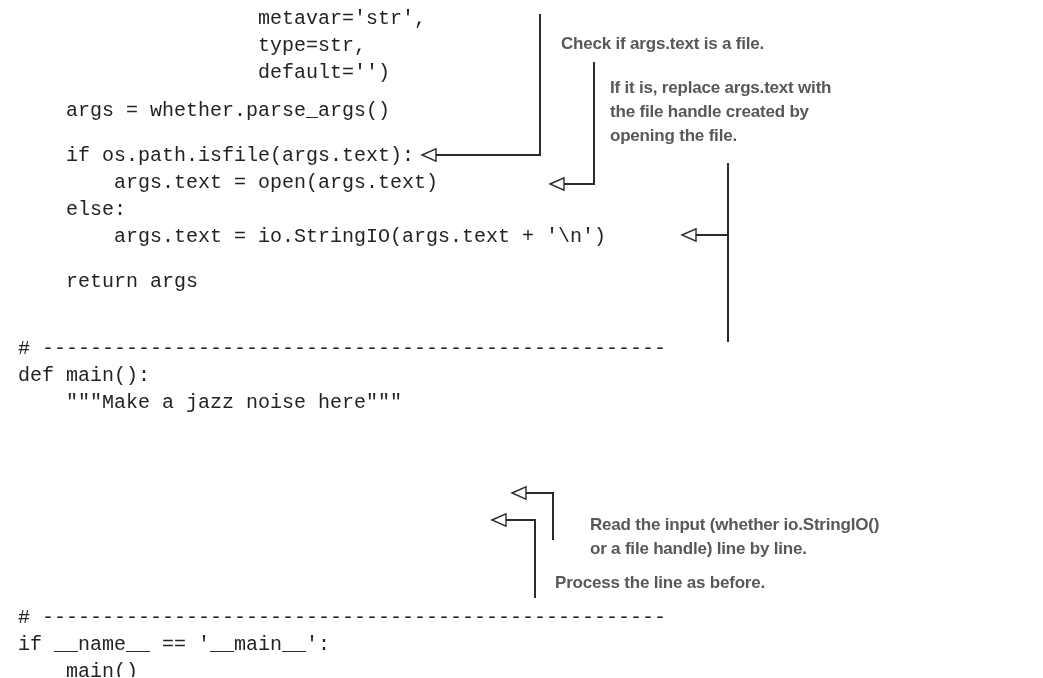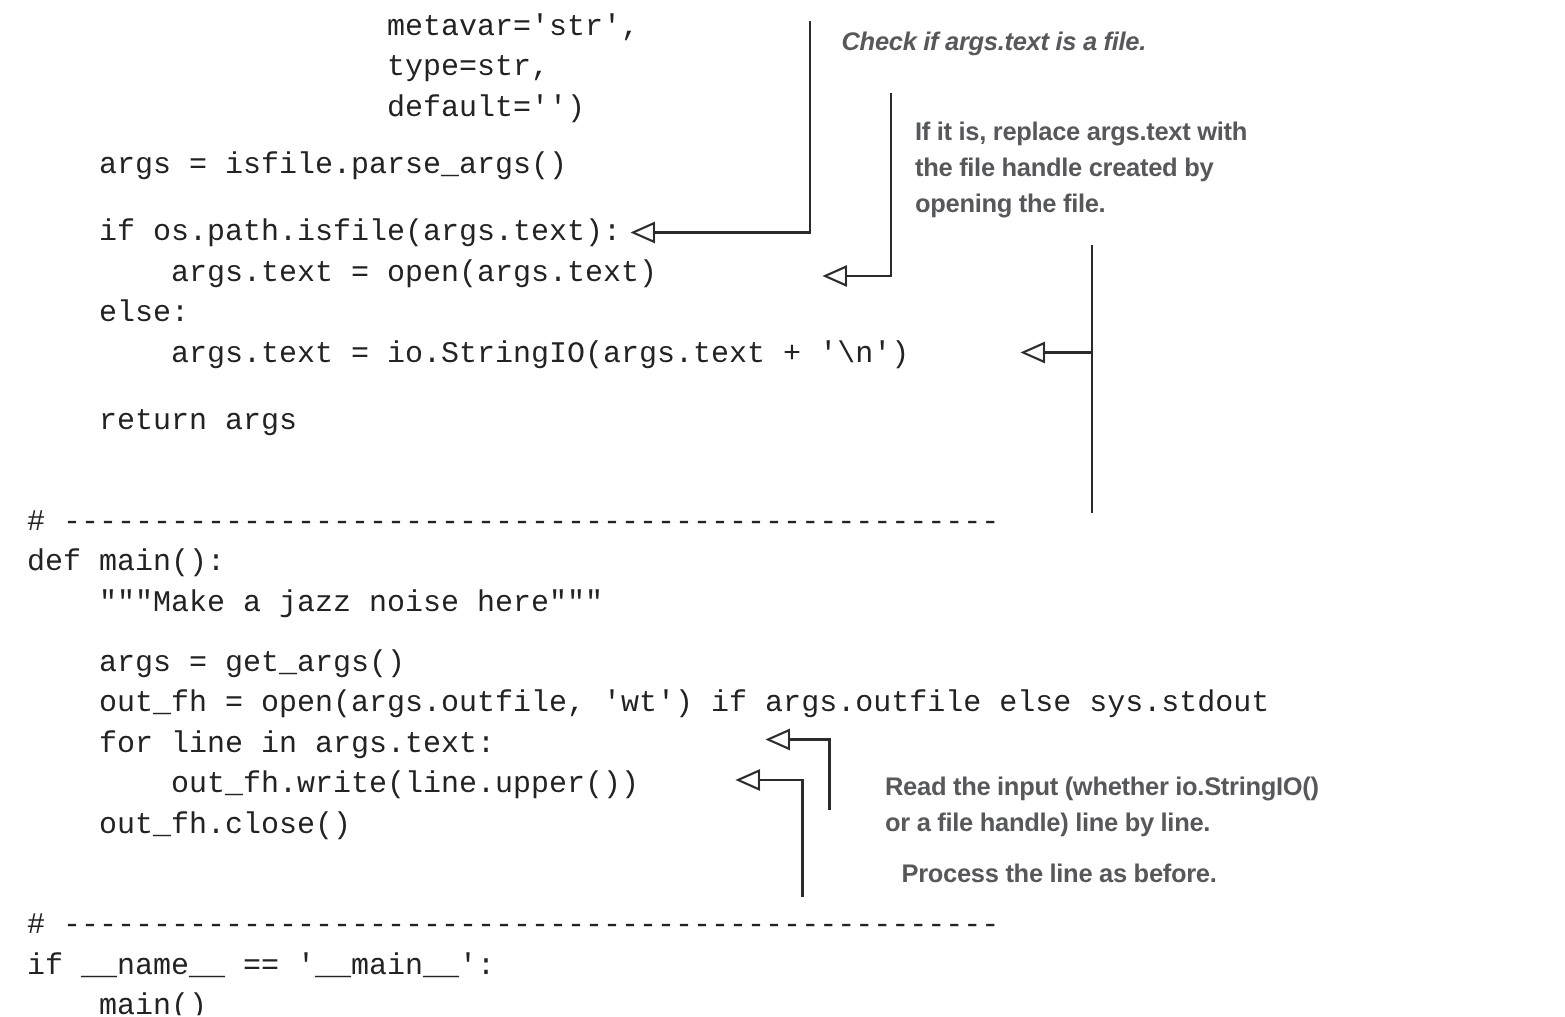--- a/index.html
+++ b/index.html
@@ -32,25 +32,25 @@
   .ann {
     position: absolute;
     font-family: "Liberation Sans", sans-serif;
     font-weight: bold;
     font-size: 17px;
     line-height: 24px;
     letter-spacing: -0.2px;
     color: #57585b;
     white-space: pre-line;
   }
-  .ann-check    { left: 561px; top: 16px; font-style: italic;  }
+  .ann-check    { left: 561px; top: 32px;  }
   .ann-if-it-is { left: 610px; top: 66px; margin-top: 10px;  }
   .ann-otherwise{ left: 745px; top: 164px; line-height: 26px; }
   .ann-read     { left: 590px; top: 487px; margin-top: 26px; }
-  .ann-process  { left: 555px; top: 571px; margin-left: 46px; }
+  .ann-process  { left: 555px; top: 571px; }
   .overlay {
     position: absolute;
     left: 0; top: 0;
     width: 1043px;
     height: 678px;
     pointer-events: none;
   }
   .overlay polyline {
     fill: none;
     stroke: #2b2b2b;
@@ -65,34 +65,29 @@
   }
 </style>
 </head>
 <body>
 
 <div class="page">
 
   <pre class="code seg0">                    metavar='str',
                     type=str,
                     default='')</pre>
-  <pre class="code seg1">    args = isfile.parse_args()</pre>
+  <pre class="code seg1">    args = whether.parse_args()</pre>
   <pre class="code seg3">    return args</pre>
   <pre class="code seg2">    if os.path.isfile(args.text):
         args.text = open(args.text)
     else:
         args.text = io.StringIO(args.text + '\n')</pre>
   <pre class="code seg4"># ----------------------------------------------------
 def main():
     """Make a jazz noise here"""</pre>
-  <pre class="code seg5">    args = get_args()
-    out_fh = open(args.outfile, 'wt') if args.outfile else sys.stdout
-    for line in args.text:
-        out_fh.write(line.upper())
-    out_fh.close()</pre>
   <pre class="code seg6"># ----------------------------------------------------
 if __name__ == '__main__':
     main()</pre>
 
   <svg class="overlay" viewBox="0 0 1043 678" xmlns="http://www.w3.org/2000/svg">
     <g>
       <polyline points="540,14 540,155 436,155"></polyline>
       <path class="head" d="M422,155 L436,148.8 L436,161.2 Z"></path>
     </g>
     <g>

